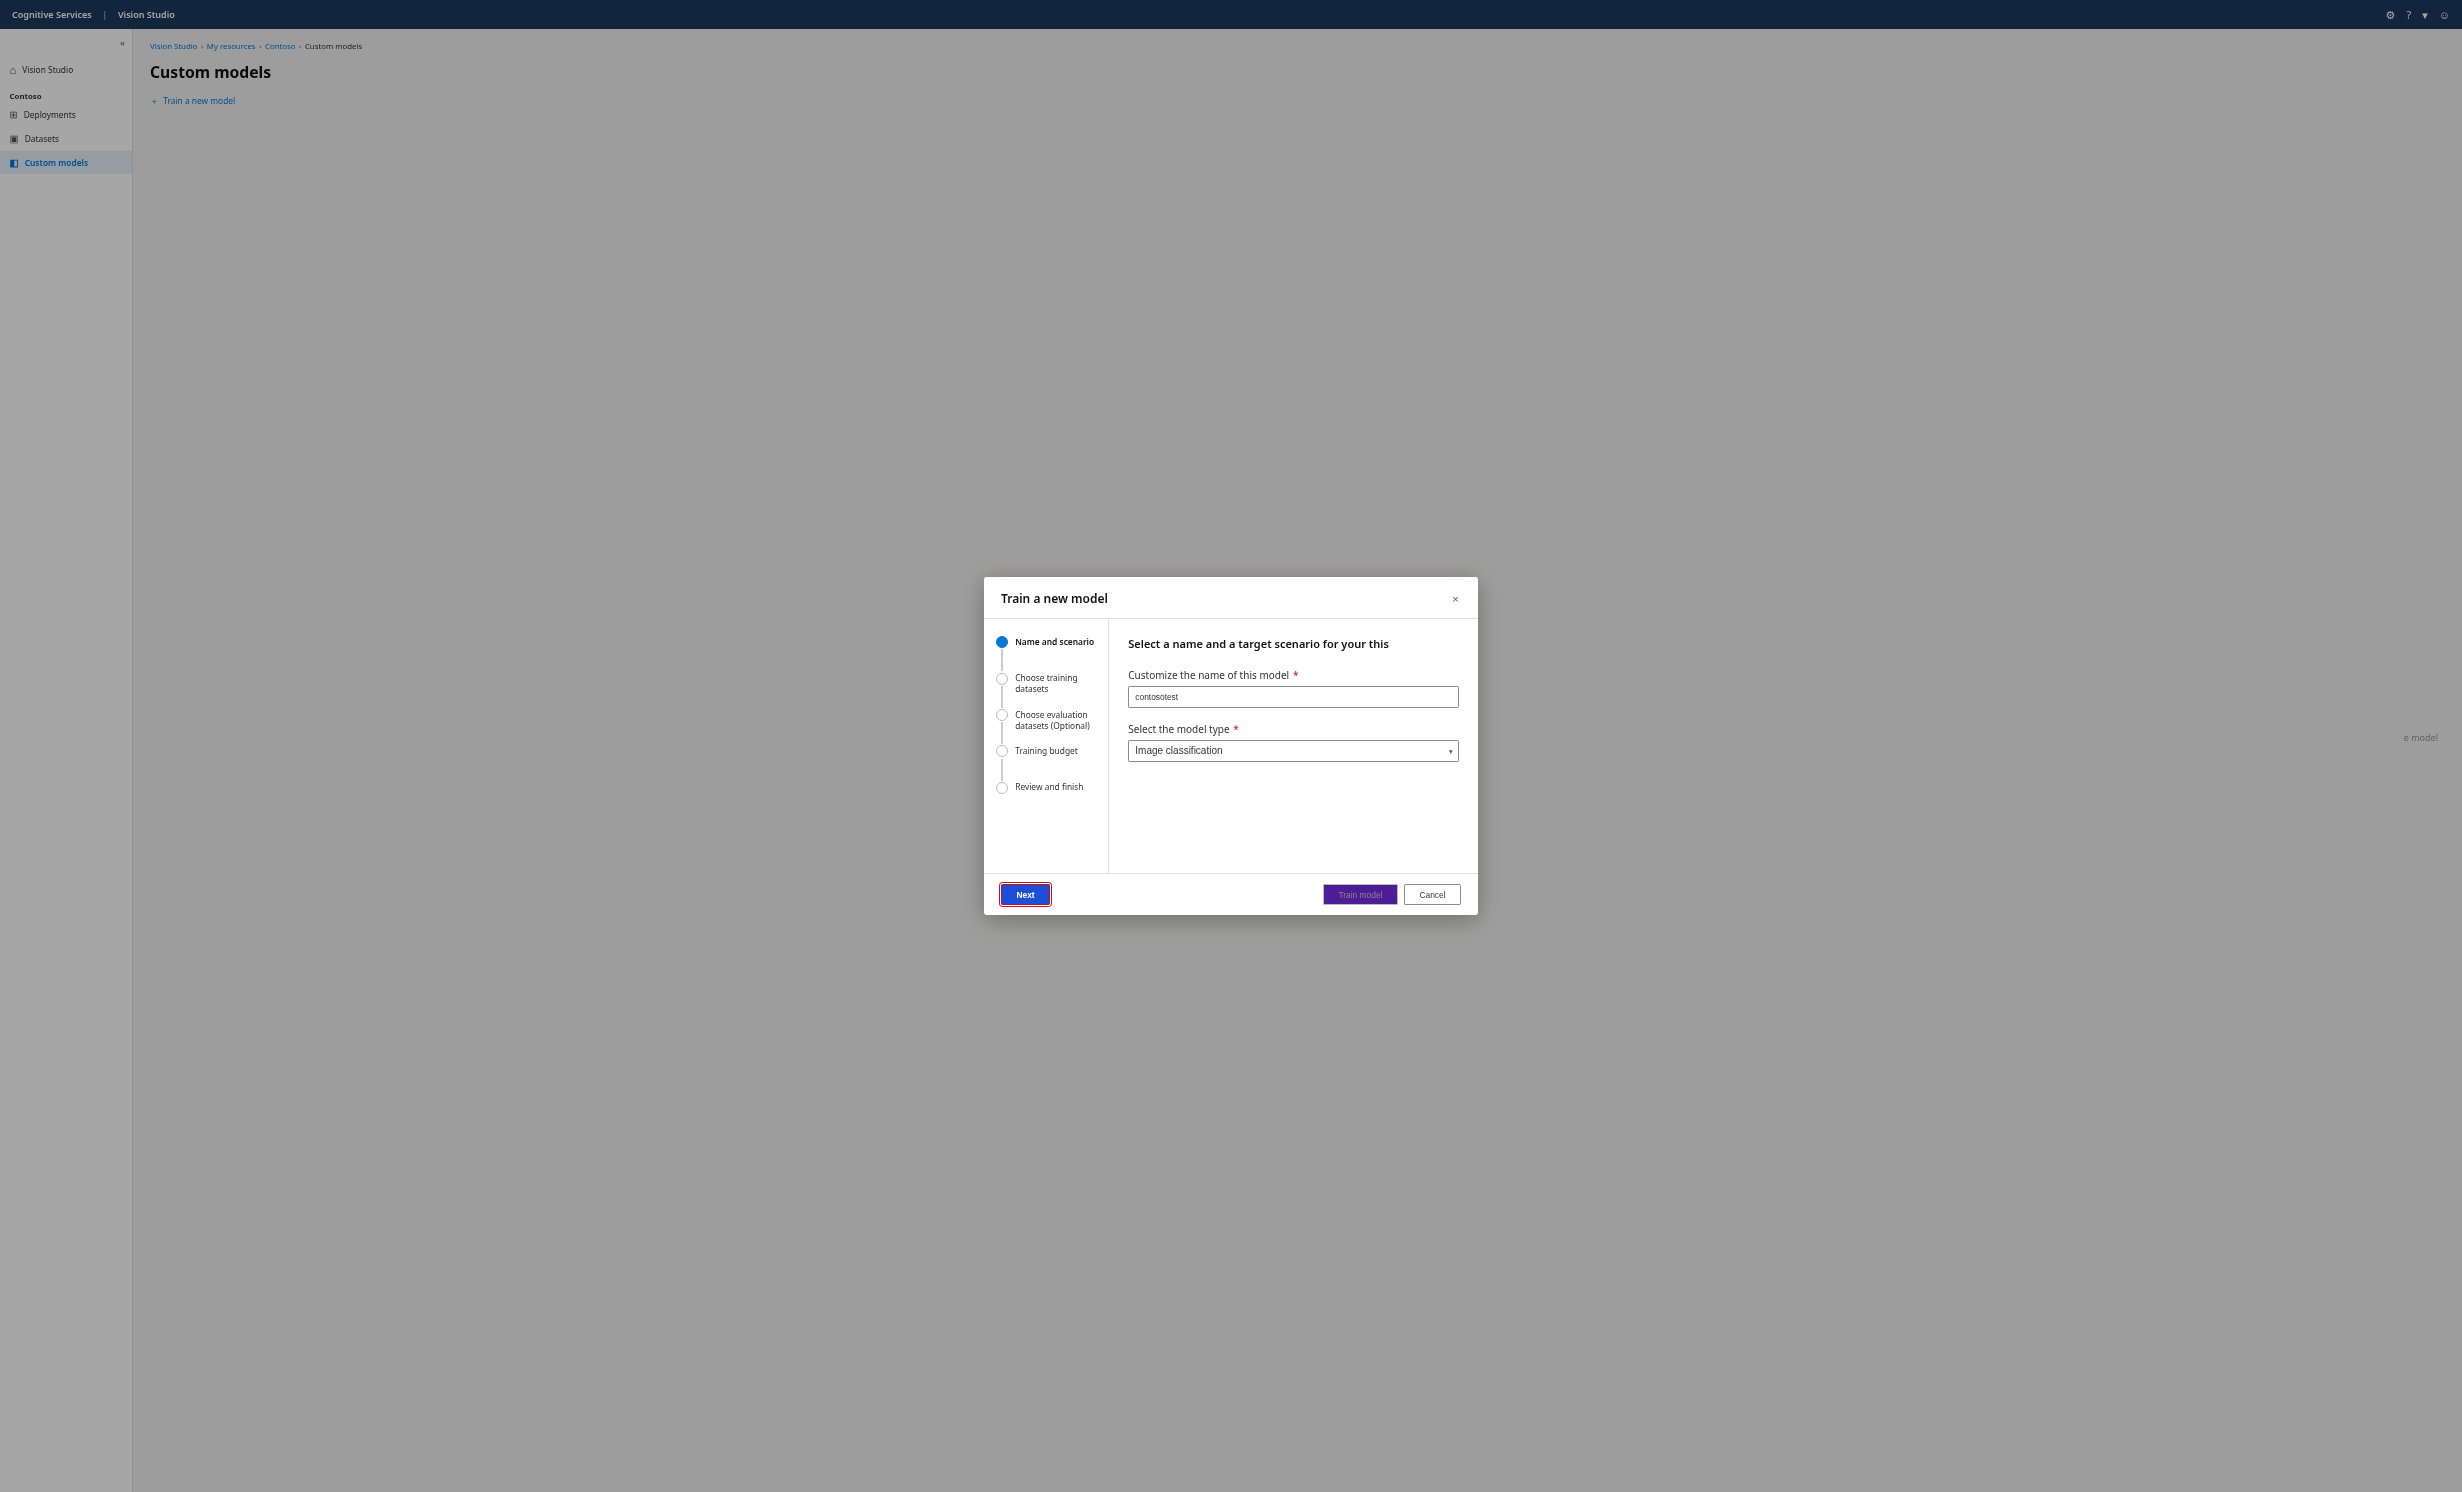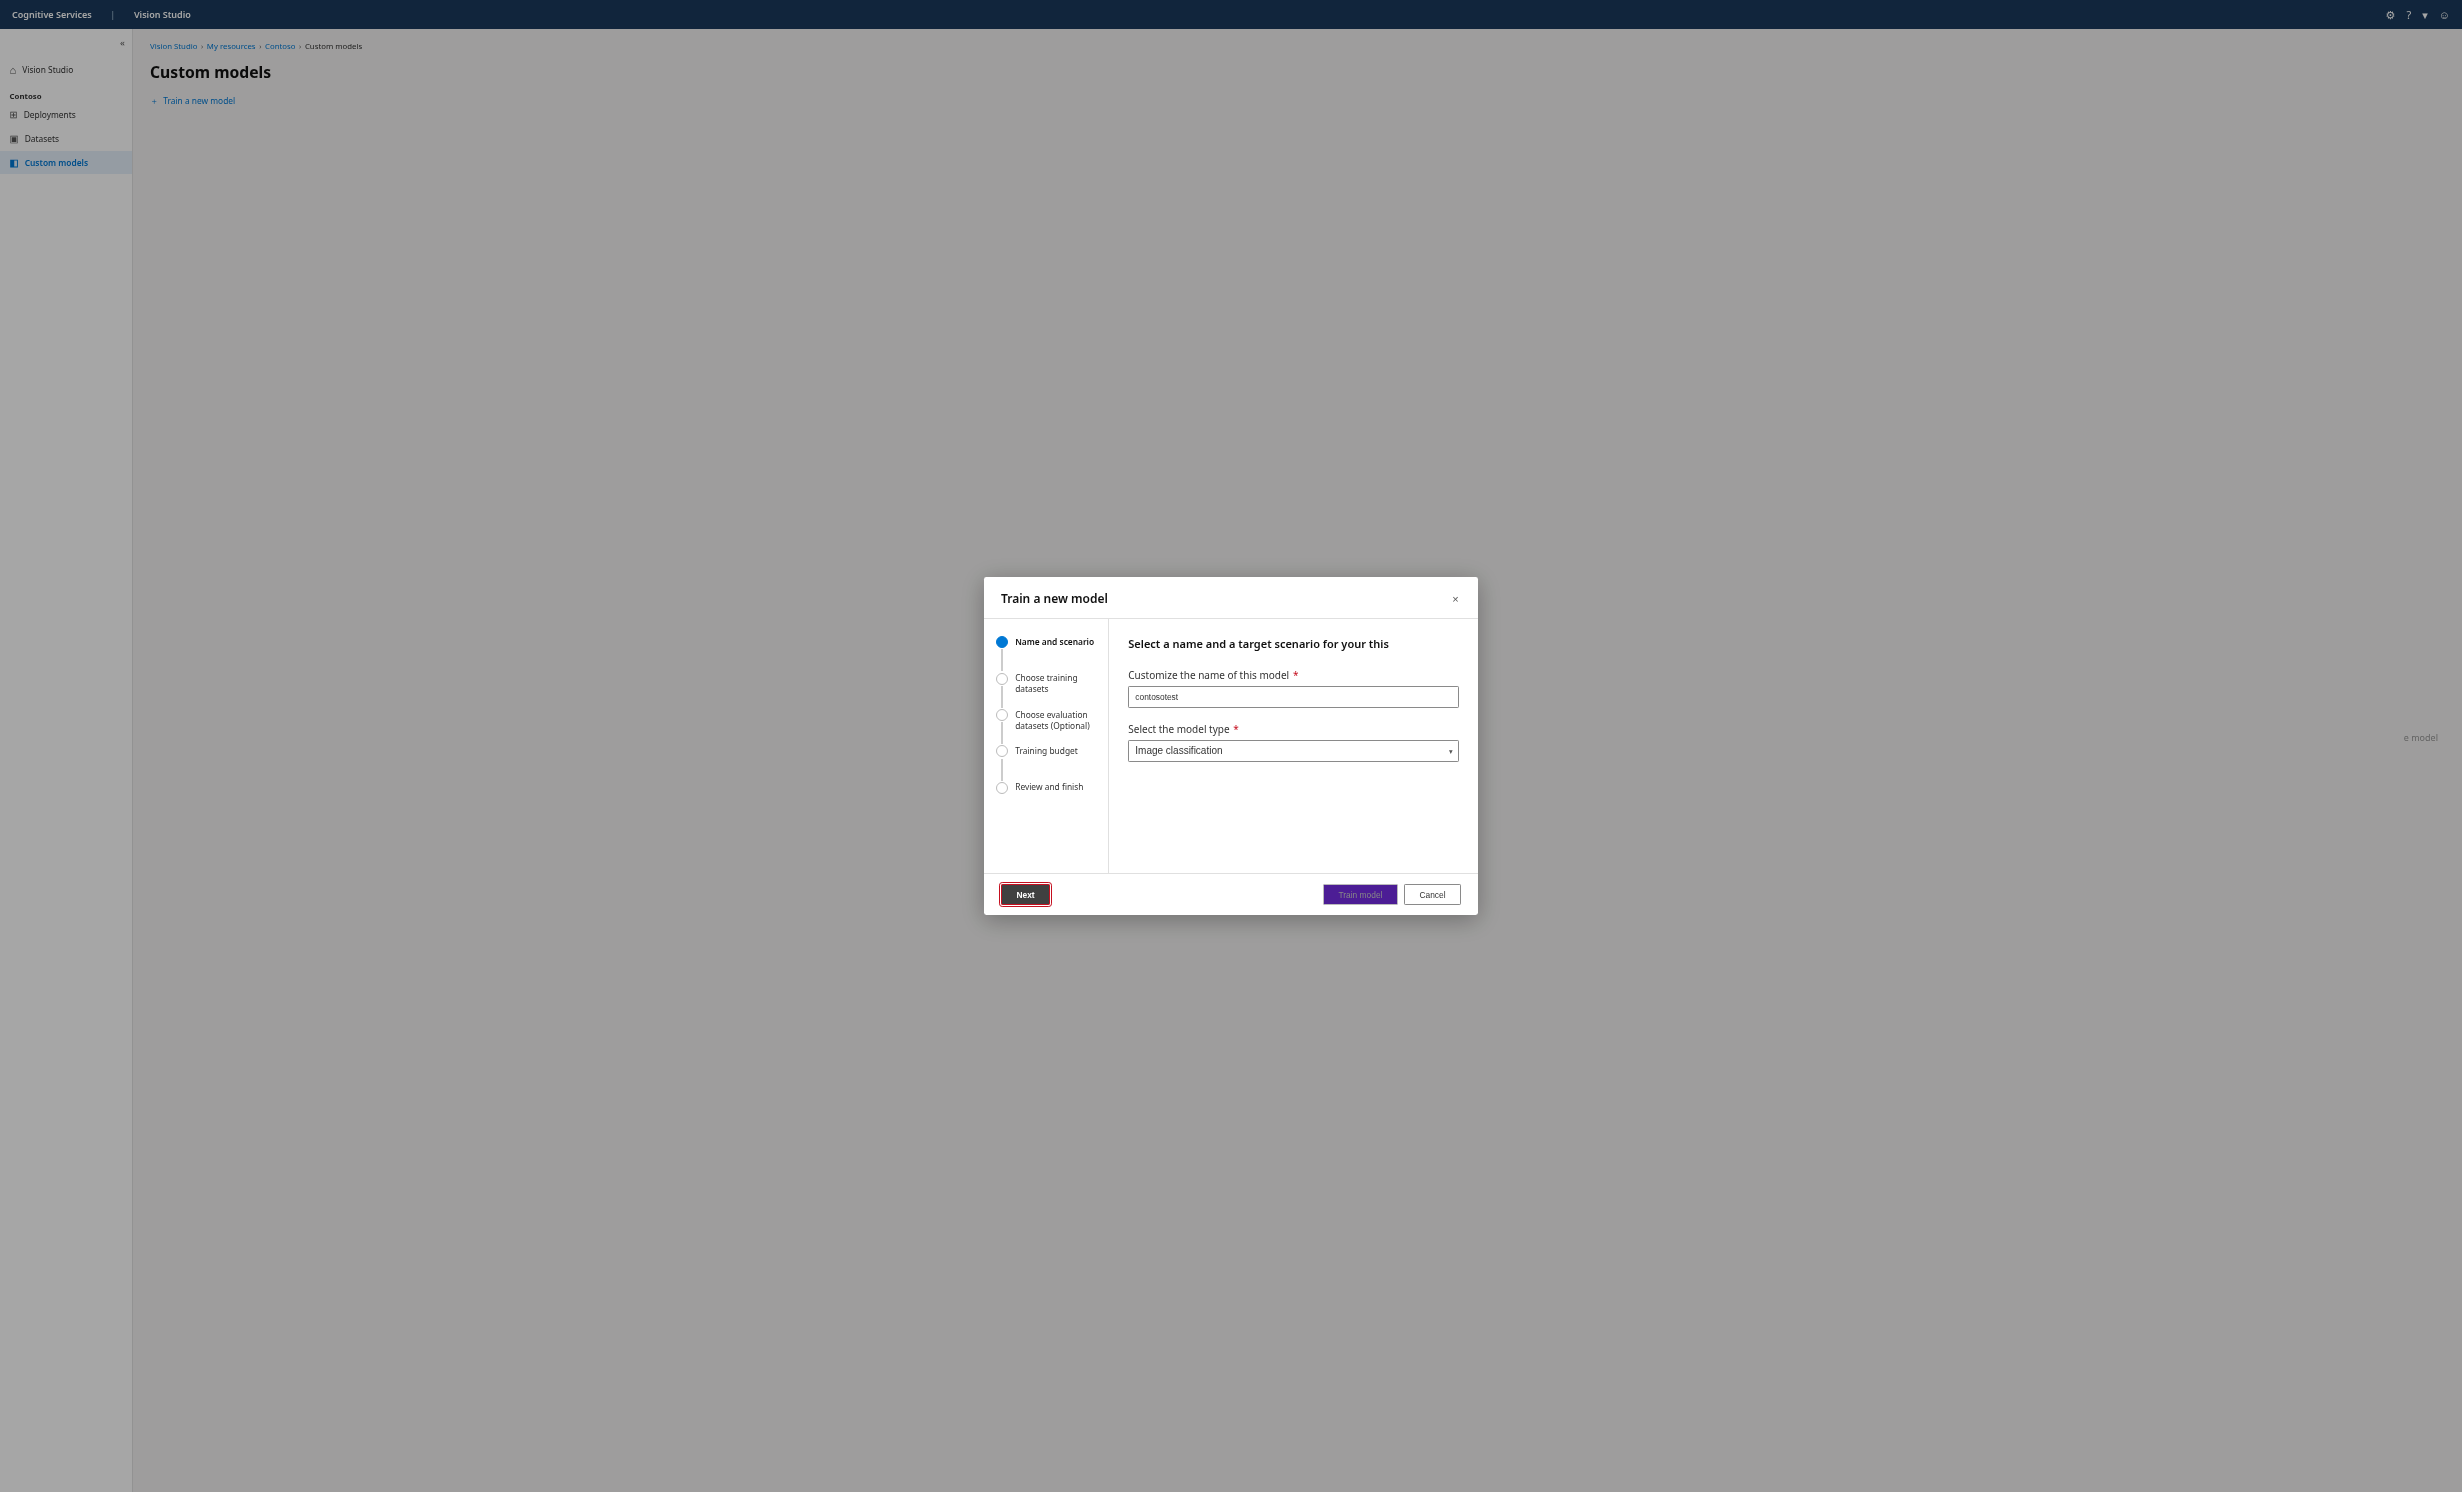--- a/index.html
+++ b/index.html
@@ -19,21 +19,21 @@
       align-items: center;
       justify-content: space-between;
       height: 29px;
       padding: 0 12px;
       position: fixed;
       top: 0; left: 0; right: 0;
       z-index: 100;
     }
     .top-nav-left {
       display: flex;
-      gap: 15px;
+      gap: 7px;
       font-size: 9px;
       font-weight: 600;
       color: white;
     }
     .top-nav-divider {
       color: #8aa4bc;
       margin: 0 3.6px;
     }
     .top-nav-right {
       display: flex;
@@ -304,21 +304,21 @@
     
     .modal-footer {
       display: flex;
       align-items: center;
       justify-content: flex-start;
       padding: 9.6px 17px;
       border-top: 0.6px solid #e0e0e0;
       gap: 6px;
     }
     .btn-next {
-      background: #404040;
+      background: #1d4ed8;
       color: white;
       border: 1.2px solid #c50f1f;
       border-radius: 1.2px;
       padding: 4.8px 14.5px;
       font-size: 8.4px;
       font-weight: 600;
       cursor: pointer;
       outline: 1.8px solid #c50f1f;
       outline-offset: 1.2px;
     }

